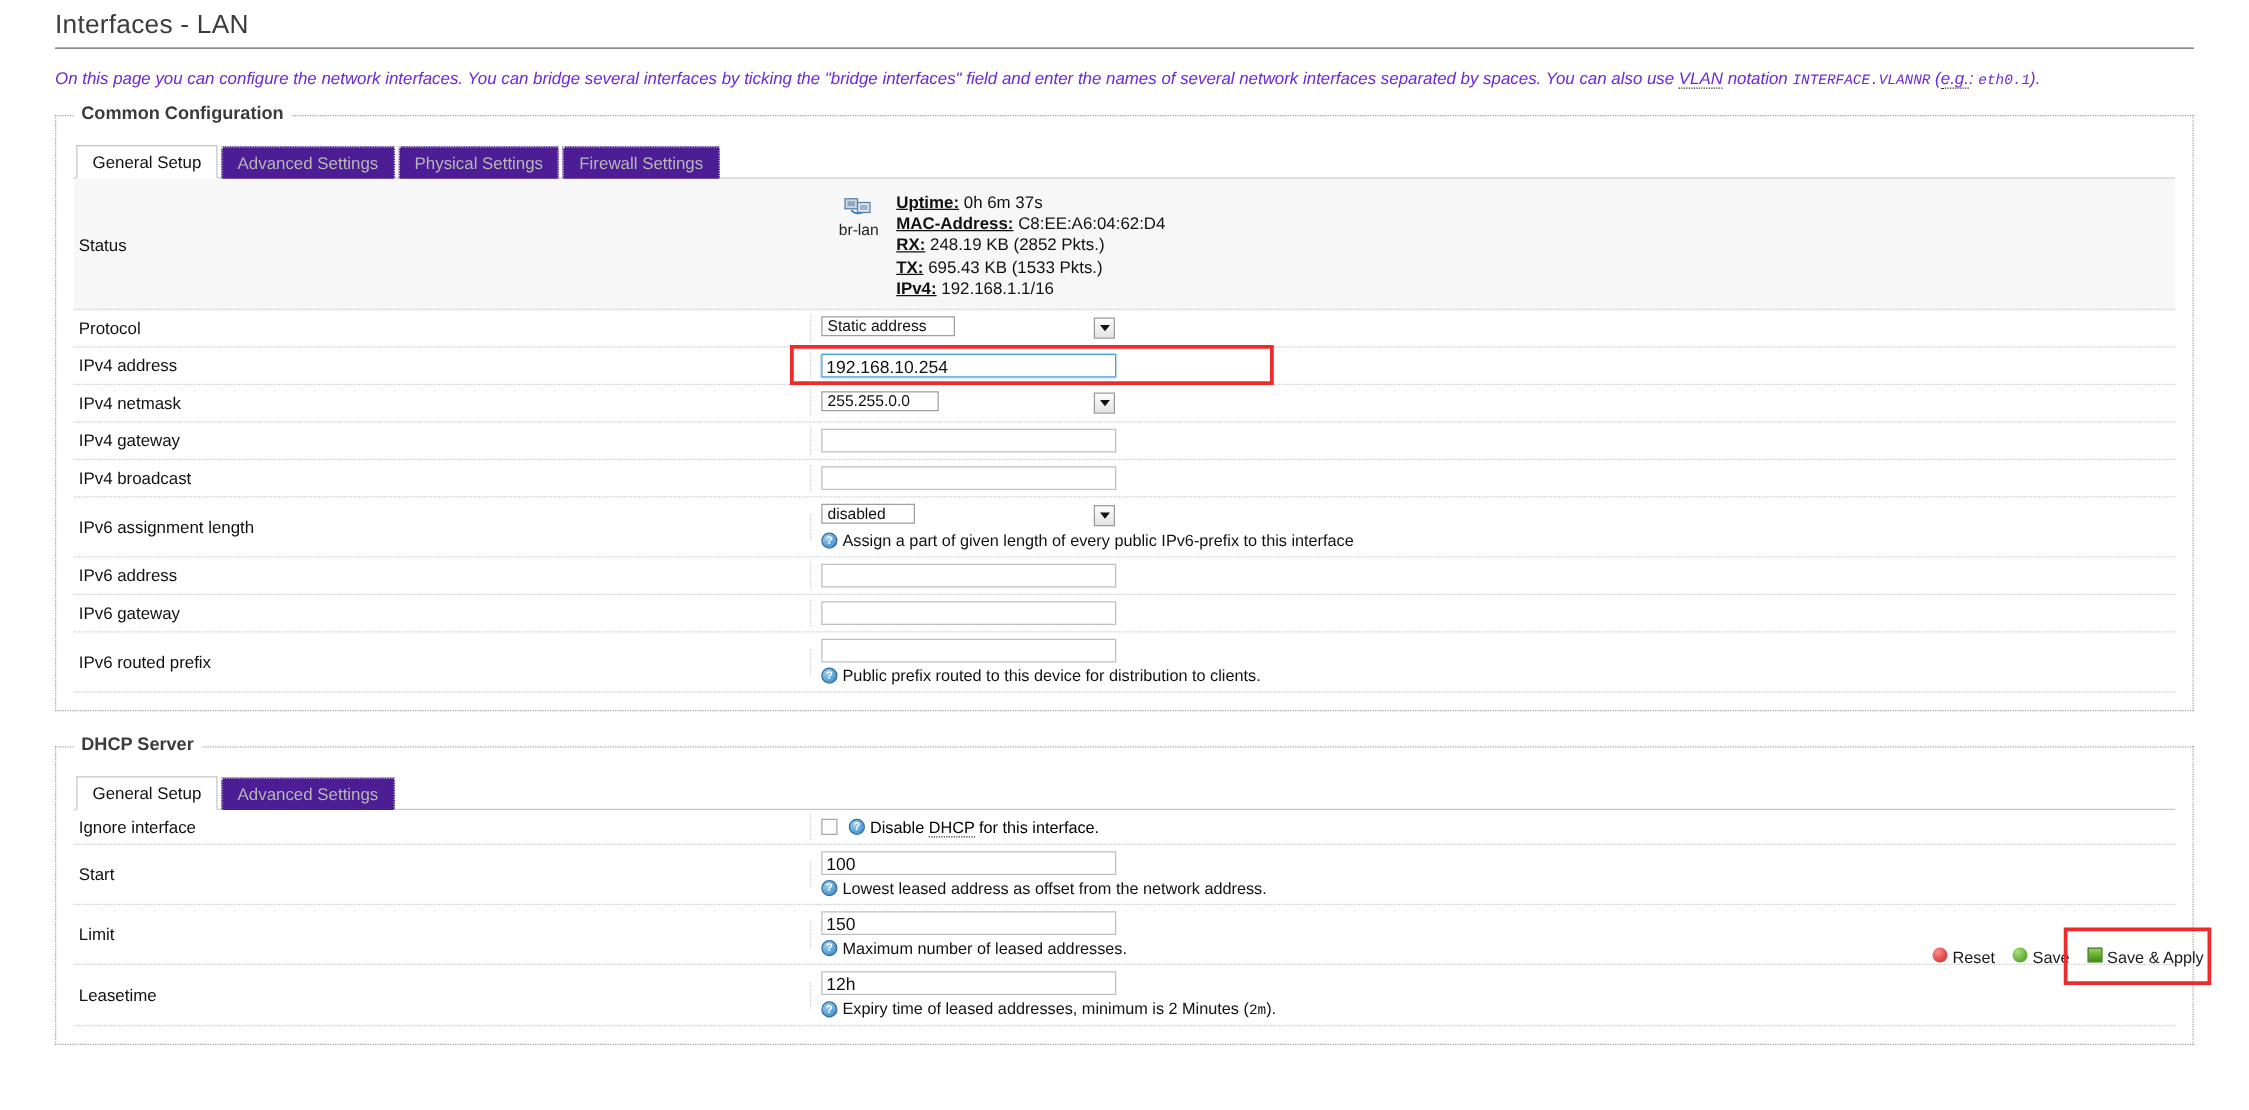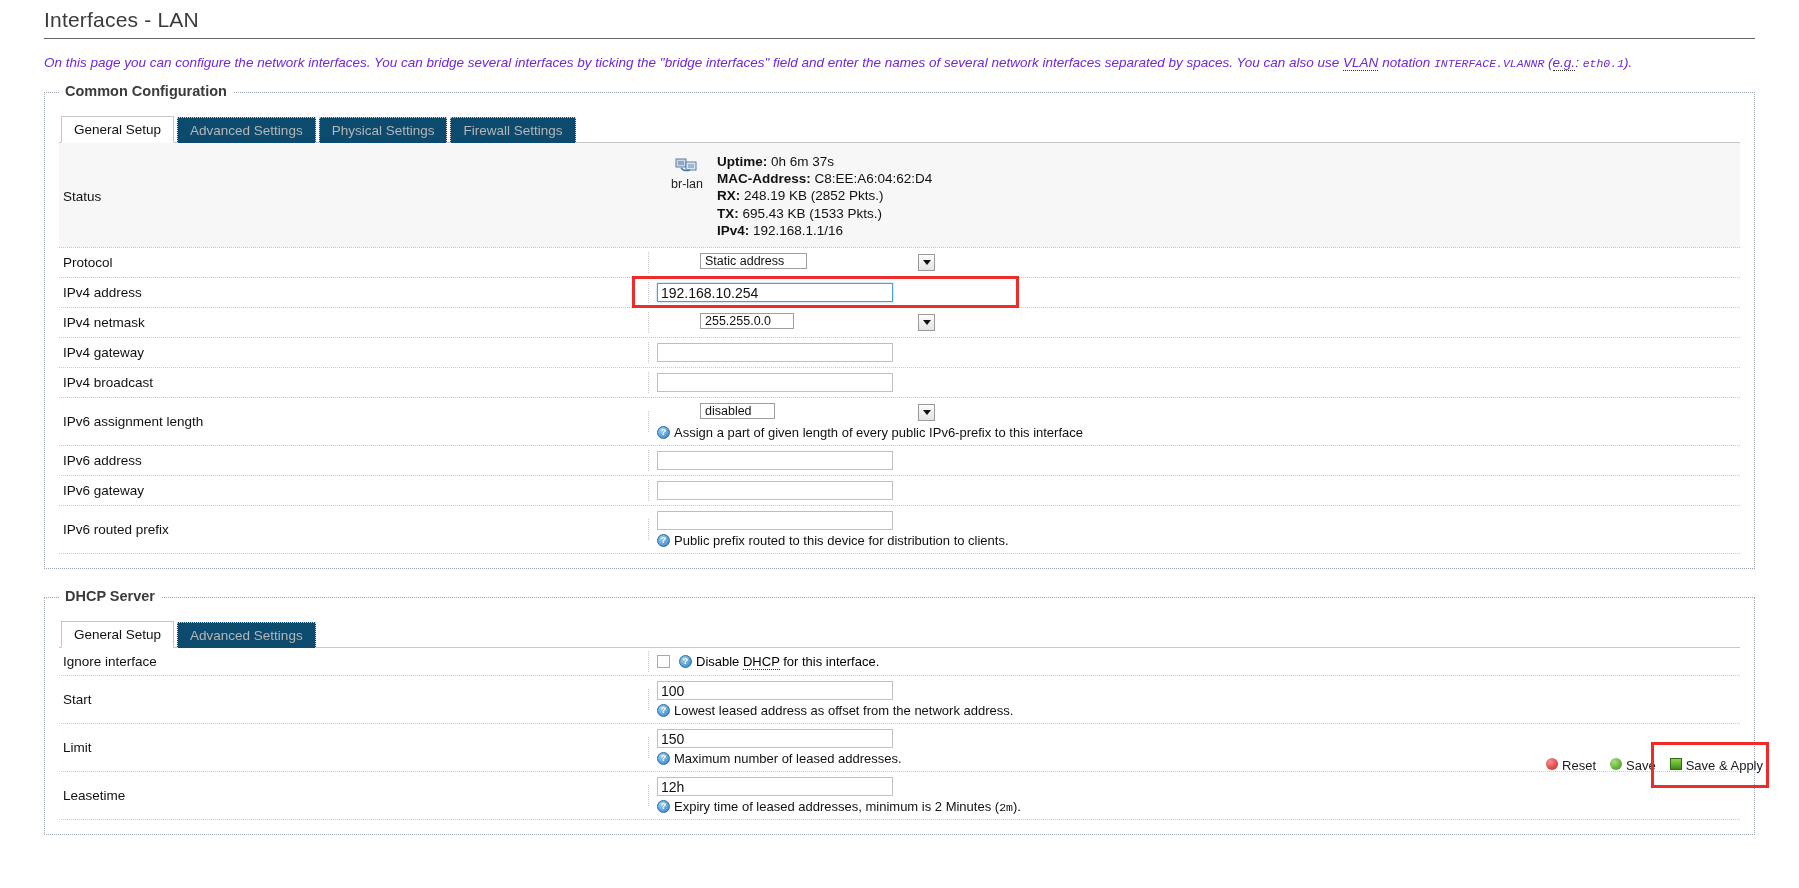--- a/index.html
+++ b/index.html
@@ -67,21 +67,21 @@
     align-items: flex-end;
     border-bottom: 1px solid #c6c6c6;
     padding-left: 2px;
     margin-bottom: 0;
   }
   .tab {
     font-size: 13.5px;
     padding: 5px 12px 5px 12px;
     border: 1px dotted #cfcfcf;
     border-bottom: none;
-    background: #0c4a6e;
+    background: #4c1d95;
     color: #b6b6b6;
     margin-right: 3px;
     position: relative;
     top: 1px;
     cursor: pointer;
     white-space: nowrap;
   }
   .tab.active {
     background: #ffffff;
     color: #111;
@@ -137,21 +137,21 @@
     padding-top: 4px;
   }
   .iface-glyph {
     display: block;
     margin: 0 auto 1px auto;
     width: 24px; height: 18px;
     position: relative;
   }
   .iface-name { font-size: 12.5px; color: #222; }
   .status-lines { font-size: 13.5px; line-height: 1.28; color: #111; }
-  .status-lines b { font-weight: bold; }
+  .status-lines b { font-weight: bold; text-decoration: underline; }
 
   
   input.txt {
     width: 236px;
     height: 19px;
     font-family: "Liberation Sans", sans-serif;
     font-size: 14px;
     padding: 1px 3px;
     border: 1px solid #bfbfbf;
     background: #ffffff;
@@ -161,21 +161,20 @@
   input.txt.focused {
     border: 1px solid #4a9fd4;
     box-shadow: 0 0 2px rgba(70,150,210,.6);
   }
   .select-wrap {
     position: relative;
     width: 236px;
     height: 19px;
     display: inline-block;
     vertical-align: middle;
-    margin-left: 43px;
   }
   .select-wrap .sel-box {
     width: 236px; height: 19px;
     border: 1px solid #9e9e9e;
     background: #ffffff;
     font-size: 12.5px;
     line-height: 17px;
     padding: 0 22px 0 4px;
     color: #111;
     overflow: hidden;

